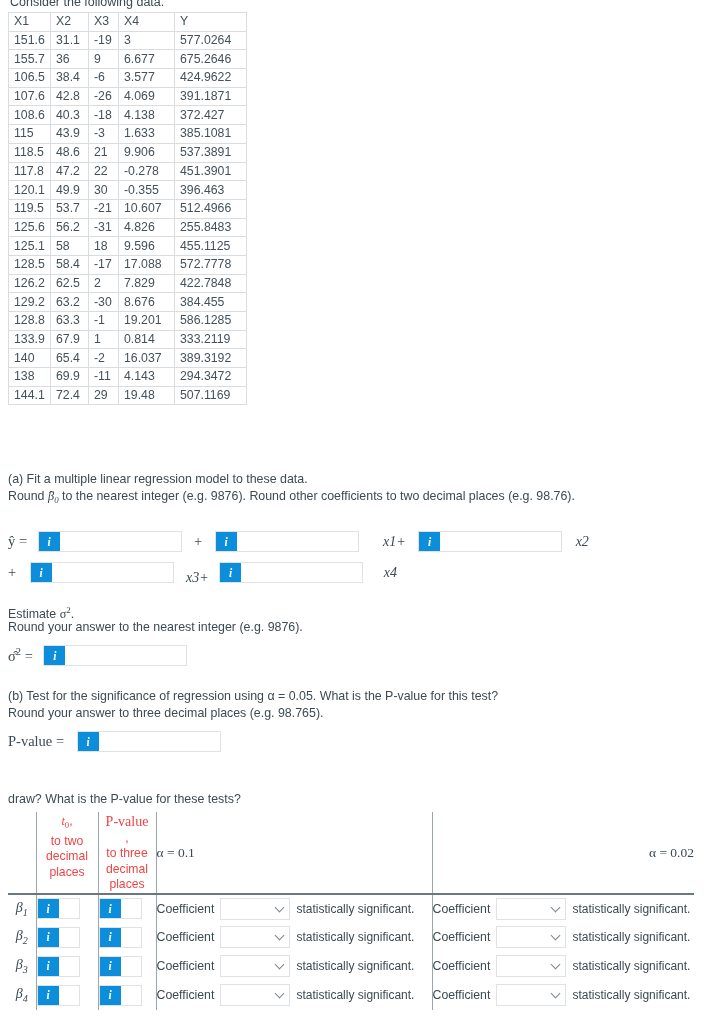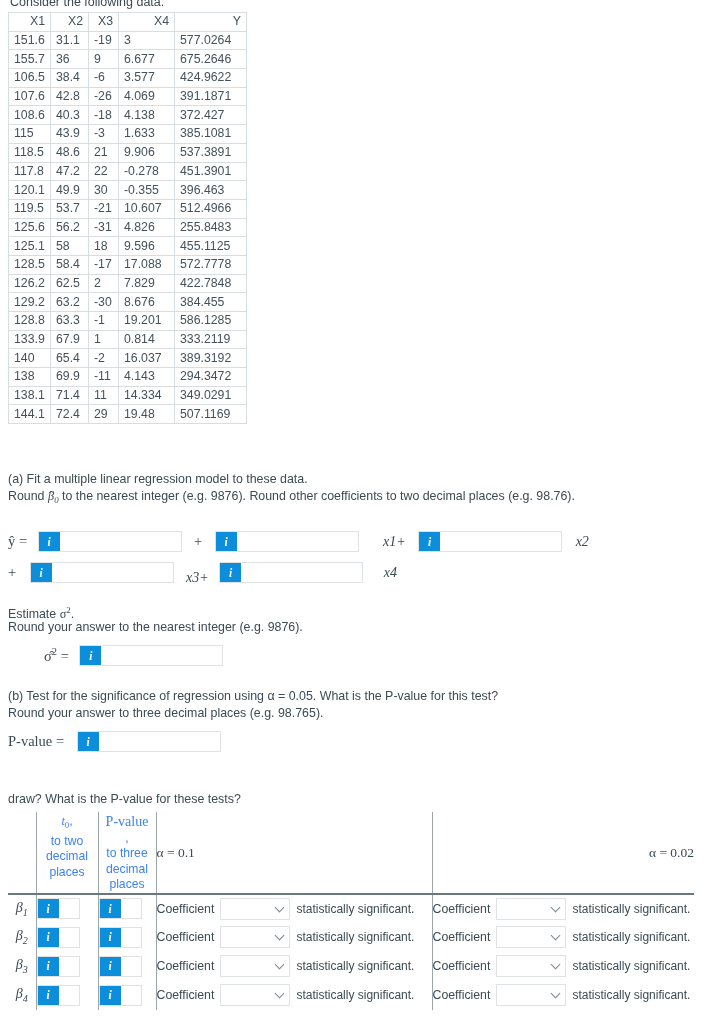--- a/index.html
+++ b/index.html
@@ -26,21 +26,21 @@
     font-size: 12.3px;
     color: #44515a;
   }
   .data-table th, .data-table td {
     border: 1px solid #d8dde1;
     height: 18.7px; line-height: 17px;
     padding: 0 5px;
     font-weight: normal;
     white-space: nowrap;
   }
-  .data-table th { text-align: right; }
+  .data-table th { text-align: left; }
   .data-table td { text-align: left; }
   .data-table .c-x1 { width: 42px; }
   .data-table .c-x2 { width: 38px; }
   .data-table .c-x3 { width: 30px; }
   .data-table .c-x4 { width: 56px; }
   .data-table .c-y  { width: 72px; }
 
   
   .para {
     position: absolute; left: 8px;
@@ -98,21 +98,21 @@
     padding: 0; vertical-align: middle; font-weight: normal;
   }
   .ctable thead th { vertical-align: top; padding-top: 2px; }
   .ctable .vline { border-left: 1px solid #9aa5ac; }
   .ctable .hrule { border-top: 2px solid #6b777e; }
   .col-beta  { width: 28px; }
   .col-t0    { width: 62px; }
   .col-pv    { width: 58px; }
   .col-a1    { width: 276px; }
   .col-a2    { width: 262px; }
-  .hdr-sm { font-size: 12.2px; line-height: 15.5px; color: #3b82f6; padding-left: 6px; }
+  .hdr-sm { font-size: 12.2px; line-height: 15.5px; color: #ef4444; padding-left: 6px; }
   .hdr-pv { font-family: "Liberation Serif", serif; font-size: 14px; }
   .hdr-alpha { font-family: "Liberation Serif", serif; font-size: 13.5px; padding-left: 8px; }
   .beta-lbl {
     font-family: "Liberation Serif", serif; font-style: italic;
     font-size: 14px; text-align: center;
   }
   .rowcell { height: 29px; padding-left: 6px; }
   .cellgroup { display: flex; align-items: center; gap: 6px; white-space: nowrap; }
   .field-sm { width: 43px; }
   .field-md { width: 43px; }
@@ -281,27 +281,20 @@
           <td class="c-y">389.3192</td>
         </tr>
         <tr>
           <td class="c-x1">138</td>
           <td class="c-x2">69.9</td>
           <td class="c-x3">-11</td>
           <td class="c-x4">4.143</td>
           <td class="c-y">294.3472</td>
         </tr>
         <tr>
-          <td class="c-x1">138.1</td>
-          <td class="c-x2">71.4</td>
-          <td class="c-x3">11</td>
-          <td class="c-x4">14.334</td>
-          <td class="c-y">349.0291</td>
-        </tr>
-        <tr>
           <td class="c-x1">144.1</td>
           <td class="c-x2">72.4</td>
           <td class="c-x3">29</td>
           <td class="c-x4">19.48</td>
           <td class="c-y">507.1169</td>
         </tr>
       </tbody>
   </table>
 
   <div class="para wide" style="top:471px;">(a) Fit a multiple linear regression model to these data.</div>
@@ -342,21 +335,21 @@
       <input class="ibox" type="text" value="" style="">
     </span>
     <span class="eq-var" style="margin-left:16px;">x4</span>
   </div>
 
   <div class="para" style="top:602px;">
     <span>Estimate </span><span class="mserif"><span>σ</span><sup class="s">2</sup></span><span>.</span>
   </div>
   <div class="para" style="top:619px;">Round your answer to the nearest integer (e.g. 9876).</div>
 
-  <div class="eqrow" style="top:645px;margin-left:36px;">
+  <div class="eqrow" style="top:645px;">
     <span class="eqlbl"><span>σ̂</span><sup class="s">2</sup> <span>=</span></span>
     <span class="field" style="width:144px; margin-left:6px;">
       <span class="ibadge">i</span>
       <input class="ibox" type="text" value="" style="">
     </span>
   </div>
 
   <div class="para wide" style="top:688px;">(b) Test for the significance of regression using α = 0.05. What is the P-value for this test?</div>
   <div class="para wide" style="top:705px;">Round your answer to three decimal places (e.g. 98.765).</div>
 

